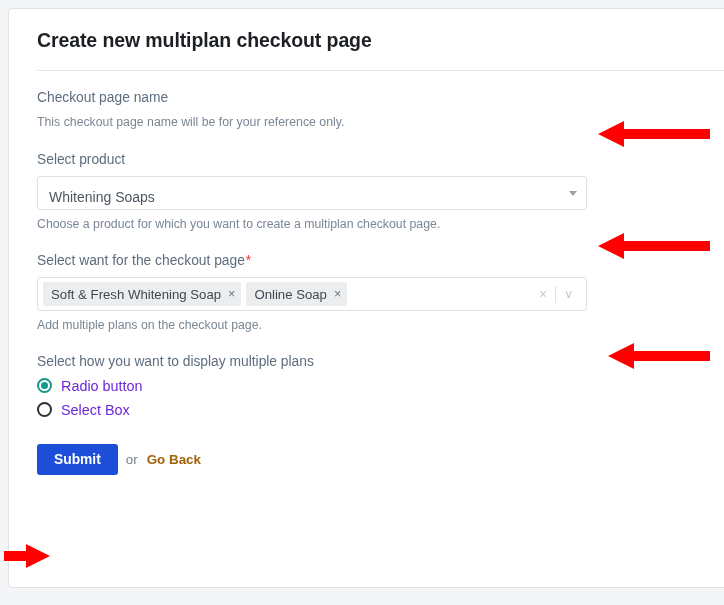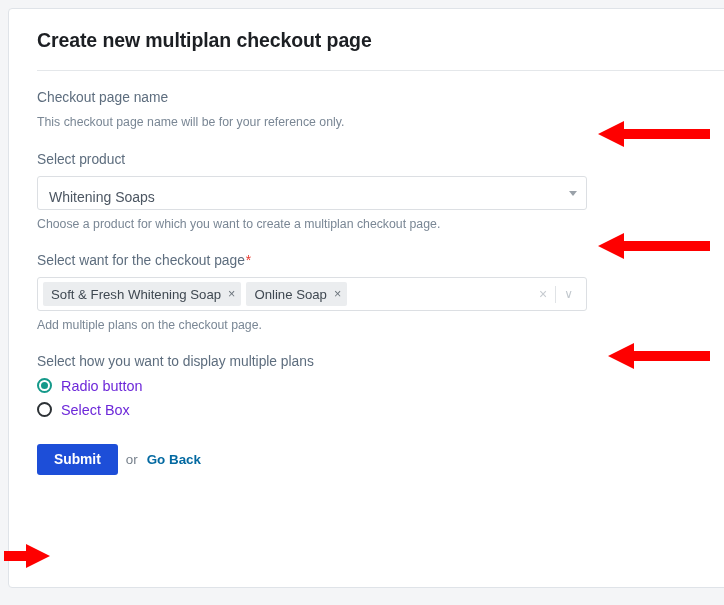--- a/index.html
+++ b/index.html
@@ -242,21 +242,21 @@
     font-family: "Liberation Sans", sans-serif;
     cursor: pointer;
   }
   .or-text {
     font-size: 13.4px;
     color: #77818c;
     margin: 0 9px 0 8px;
   }
   .go-back {
     font-size: 13.4px;
-    color: #0369a1;
+    color: #a16207;
     text-decoration: none;
     font-weight: bold;
     cursor: pointer;
   }
 
   
   .arrow {
     position: absolute;
     pointer-events: none;
   }

